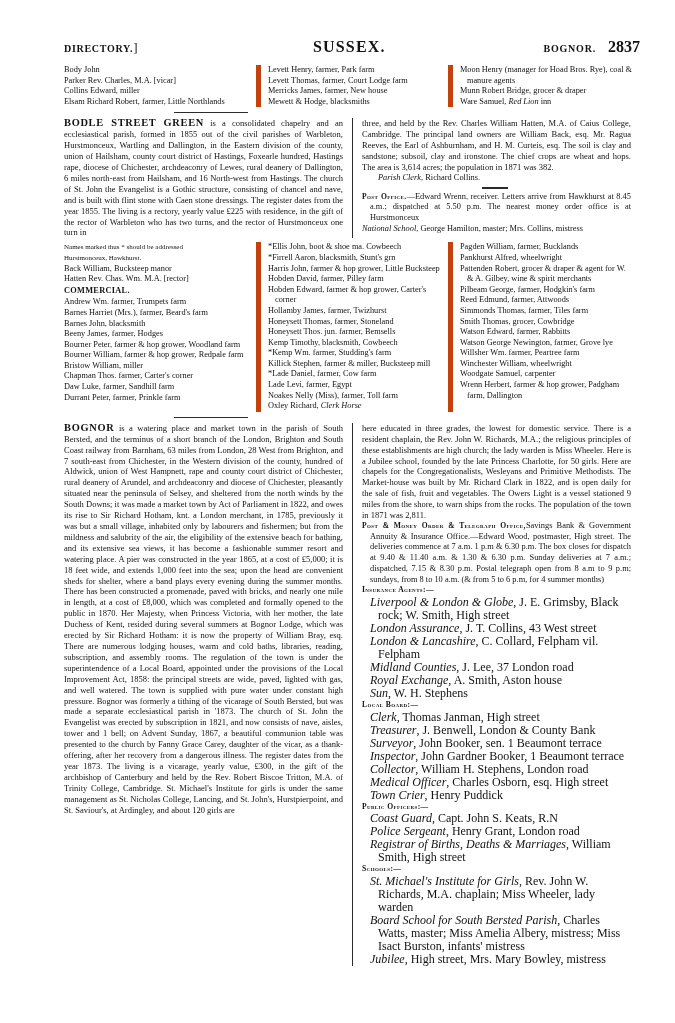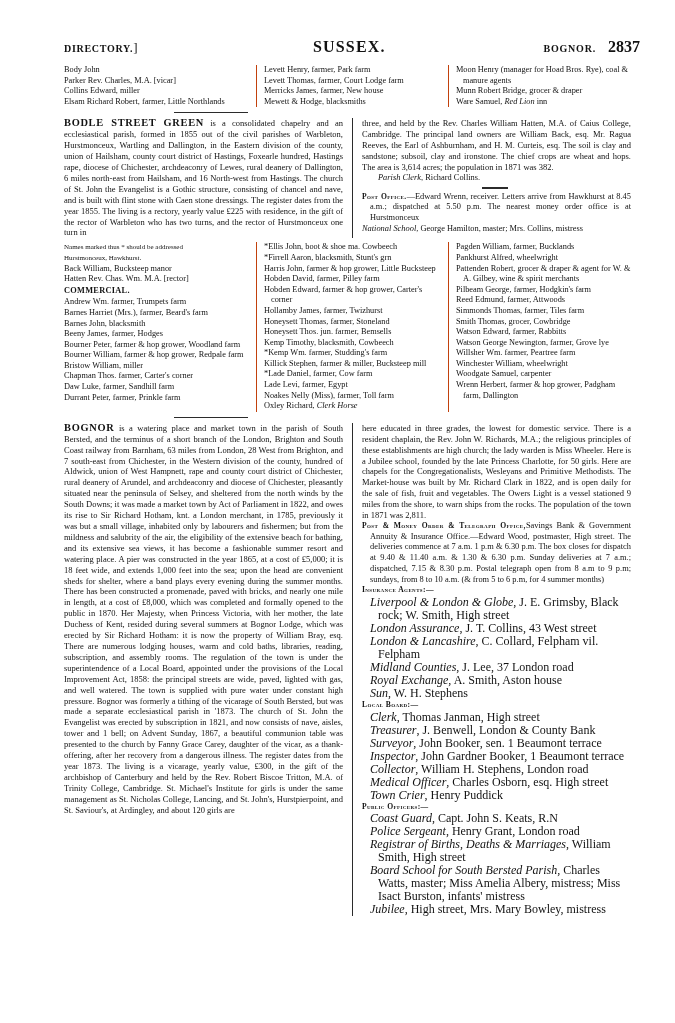--- a/index.html
+++ b/index.html
@@ -60,21 +60,21 @@
   .cols3 {
     display: flex;
     width: 100%;
   }
   .cols3 > .col {
     width: 33.3333%;
     box-sizing: border-box;
     padding-right: 7px;
   }
   .cols3 > .col + .col {
-    border-left: 1px solid #c2410c;
+    border-left: 5px solid #c2410c;
     padding-left: 7px;
   }
   .entry {
     font-size: 8.3px;
     line-height: 10.6px;
     text-indent: -7px;
     padding-left: 7px;
     margin: 0;
   }
   .sc {
@@ -285,18 +285,20 @@
       <p class="hang2"><span class="ital">Inspector</span><span>, John Gardner Booker, 1 Beaumont terrace</span></p>
       <p class="hang2"><span class="ital">Collector</span><span>, William H. Stephens, London road</span></p>
       <p class="hang2"><span class="ital">Medical Officer</span><span>, Charles Osborn, esq. High street</span></p>
       <p class="hang2"><span class="ital">Town Crier</span><span>, Henry Puddick</span></p>
 
       <p class="hang" style="text-indent:0;padding-left:0"><span class="subhead">Public Officers:—</span></p>
       <p class="hang2"><span class="ital">Coast Guard</span><span>, Capt. John S. Keats, R.N</span></p>
       <p class="hang2"><span class="ital">Police Sergeant</span><span>, Henry Grant, London road</span></p>
       <p class="hang2"><span class="ital">Registrar of Births, Deaths &amp; Marriages</span><span>, William Smith, High street</span></p>
 
+      <p class="hang" style="text-indent:0;padding-left:0"><span class="subhead">Schools:—</span></p>
+      <p class="hang2"><span class="ital">St. Michael's Institute for Girls</span><span>, Rev. John W. Richards, M.A. chaplain; Miss Wheeler, lady warden</span></p>
       <p class="hang2"><span class="ital">Board School for South Bersted Parish</span><span>, Charles Watts, master; Miss Amelia Albery, mistress; Miss Isact Burston, infants' mistress</span></p>
       <p class="hang2"><span class="ital">Jubilee</span><span>, High street, Mrs. Mary Bowley, mistress</span></p>
     </div>
   </div>
 
 </div>
 
 </body></html>

